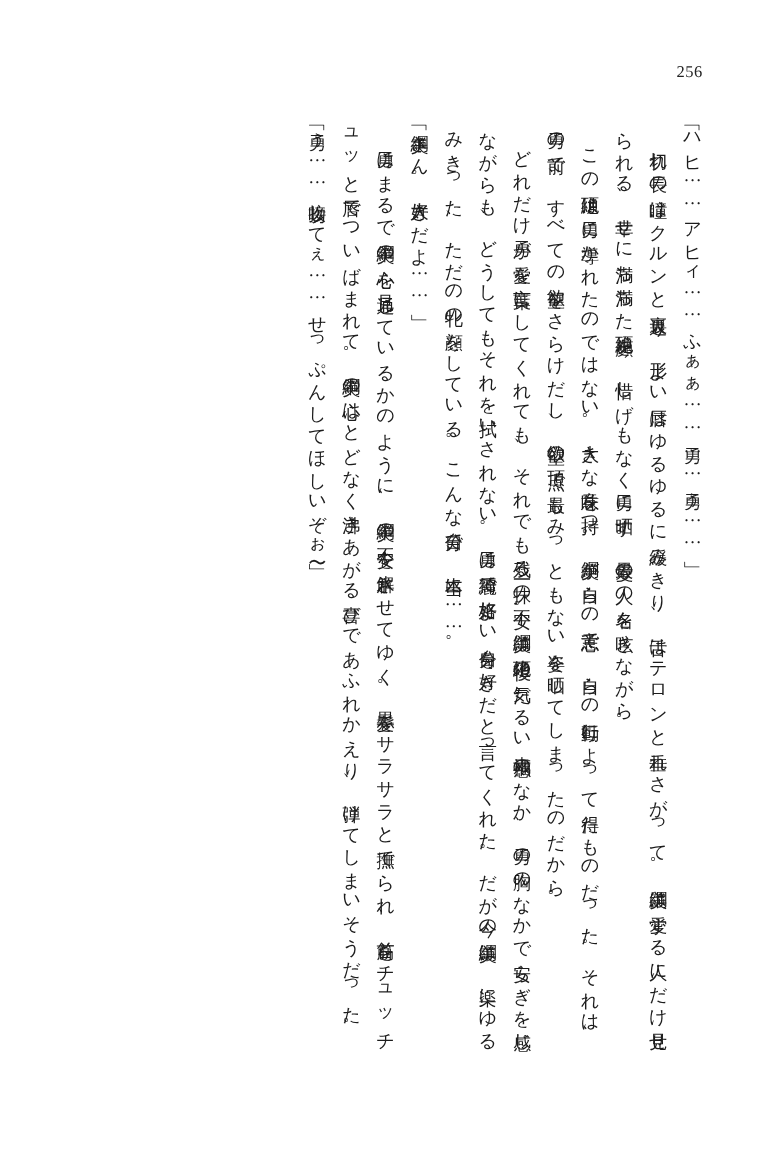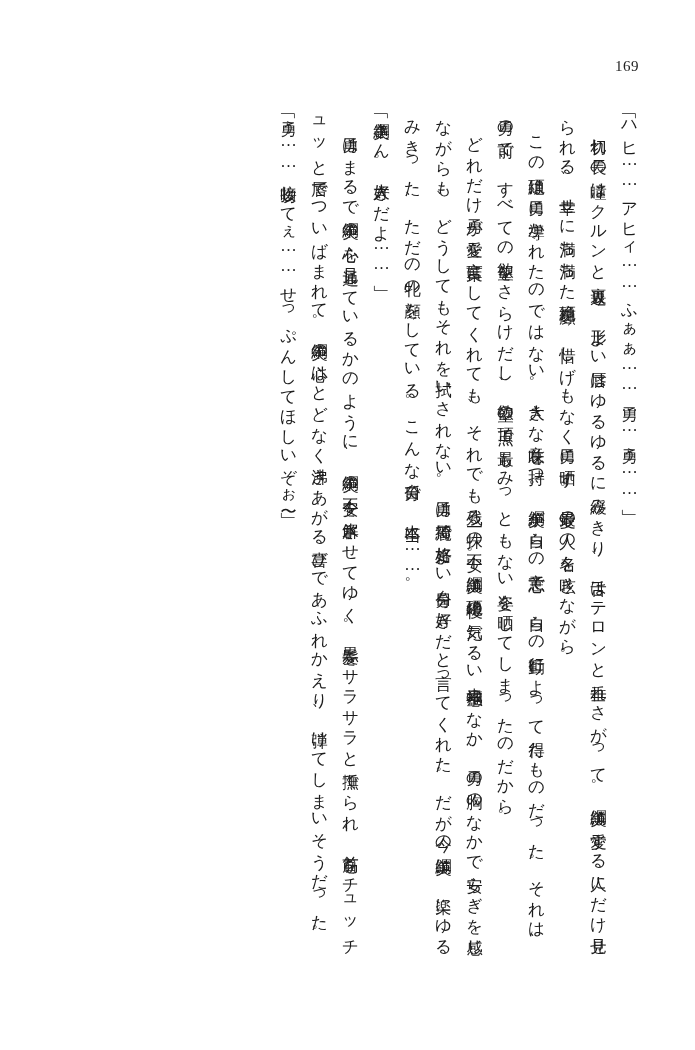--- a/index.html
+++ b/index.html
@@ -54,21 +54,21 @@
   }
   .body-text p.indent {
     text-indent: 1em;
   }
 </style>
 </head>
 <body>
 
 <div class="page">
 
-  <div class="page-number">169</div>
+  <div class="page-number">256</div>
 
   <div class="body-text">
     <p>「ハヒ……アヒィ……ふぁぁ……勇……勇ぅ……」</p>
     <p class="indent">切れ長の瞳はクルンと裏返り、形よい唇はゆるゆるに緩みきり、舌はテロンと垂れさがって。美綱は愛する人にだけ見せられる、幸せに満ち満ちた絶頂顔を、惜しげもなく勇に晒す。最愛の人の名を呟きながら。</p>
     <p class="indent">この絶頂は勇に導かれたのではない。大きな意味を持つ。美綱が自らの意志で、自らの行動によって得たものだった。それは、勇の前で、すべての欲望をさらけだし、欲望の頂点で最もみっともない姿を晒してしまったのだから。</p>
     <p class="indent">どれだけ勇が愛を言葉にしてくれても、それでも残る一抹の不安。美綱は絶頂後の気だるい幸福感のなか、勇の胸のなかで安らぎを感じながらも、どうしてもそれを拭いされない。勇は綺麗で格好よい自分を好きだと言ってくれた。だが今の美綱は、楽にゆるみきった、ただの牝の顔をしている。こんな自分で、本当に……。</p>
     <p>「美綱さん。大好きだよ……」</p>
     <p class="indent">勇はまるで美綱の心を見通しているかのように、美綱の不安を氷解させてゆく。黒髪をサラサラと撫でられ、首筋をチュッチュッと唇でついばまれて。美綱の心はとどなく沸きあがる喜びであふれかえり、弾けてしまいそうだった。</p>
     <p>「勇ぅ……接吻してぇ……せっぷんしてほしいぞぉ〜」</p>
   </div>

